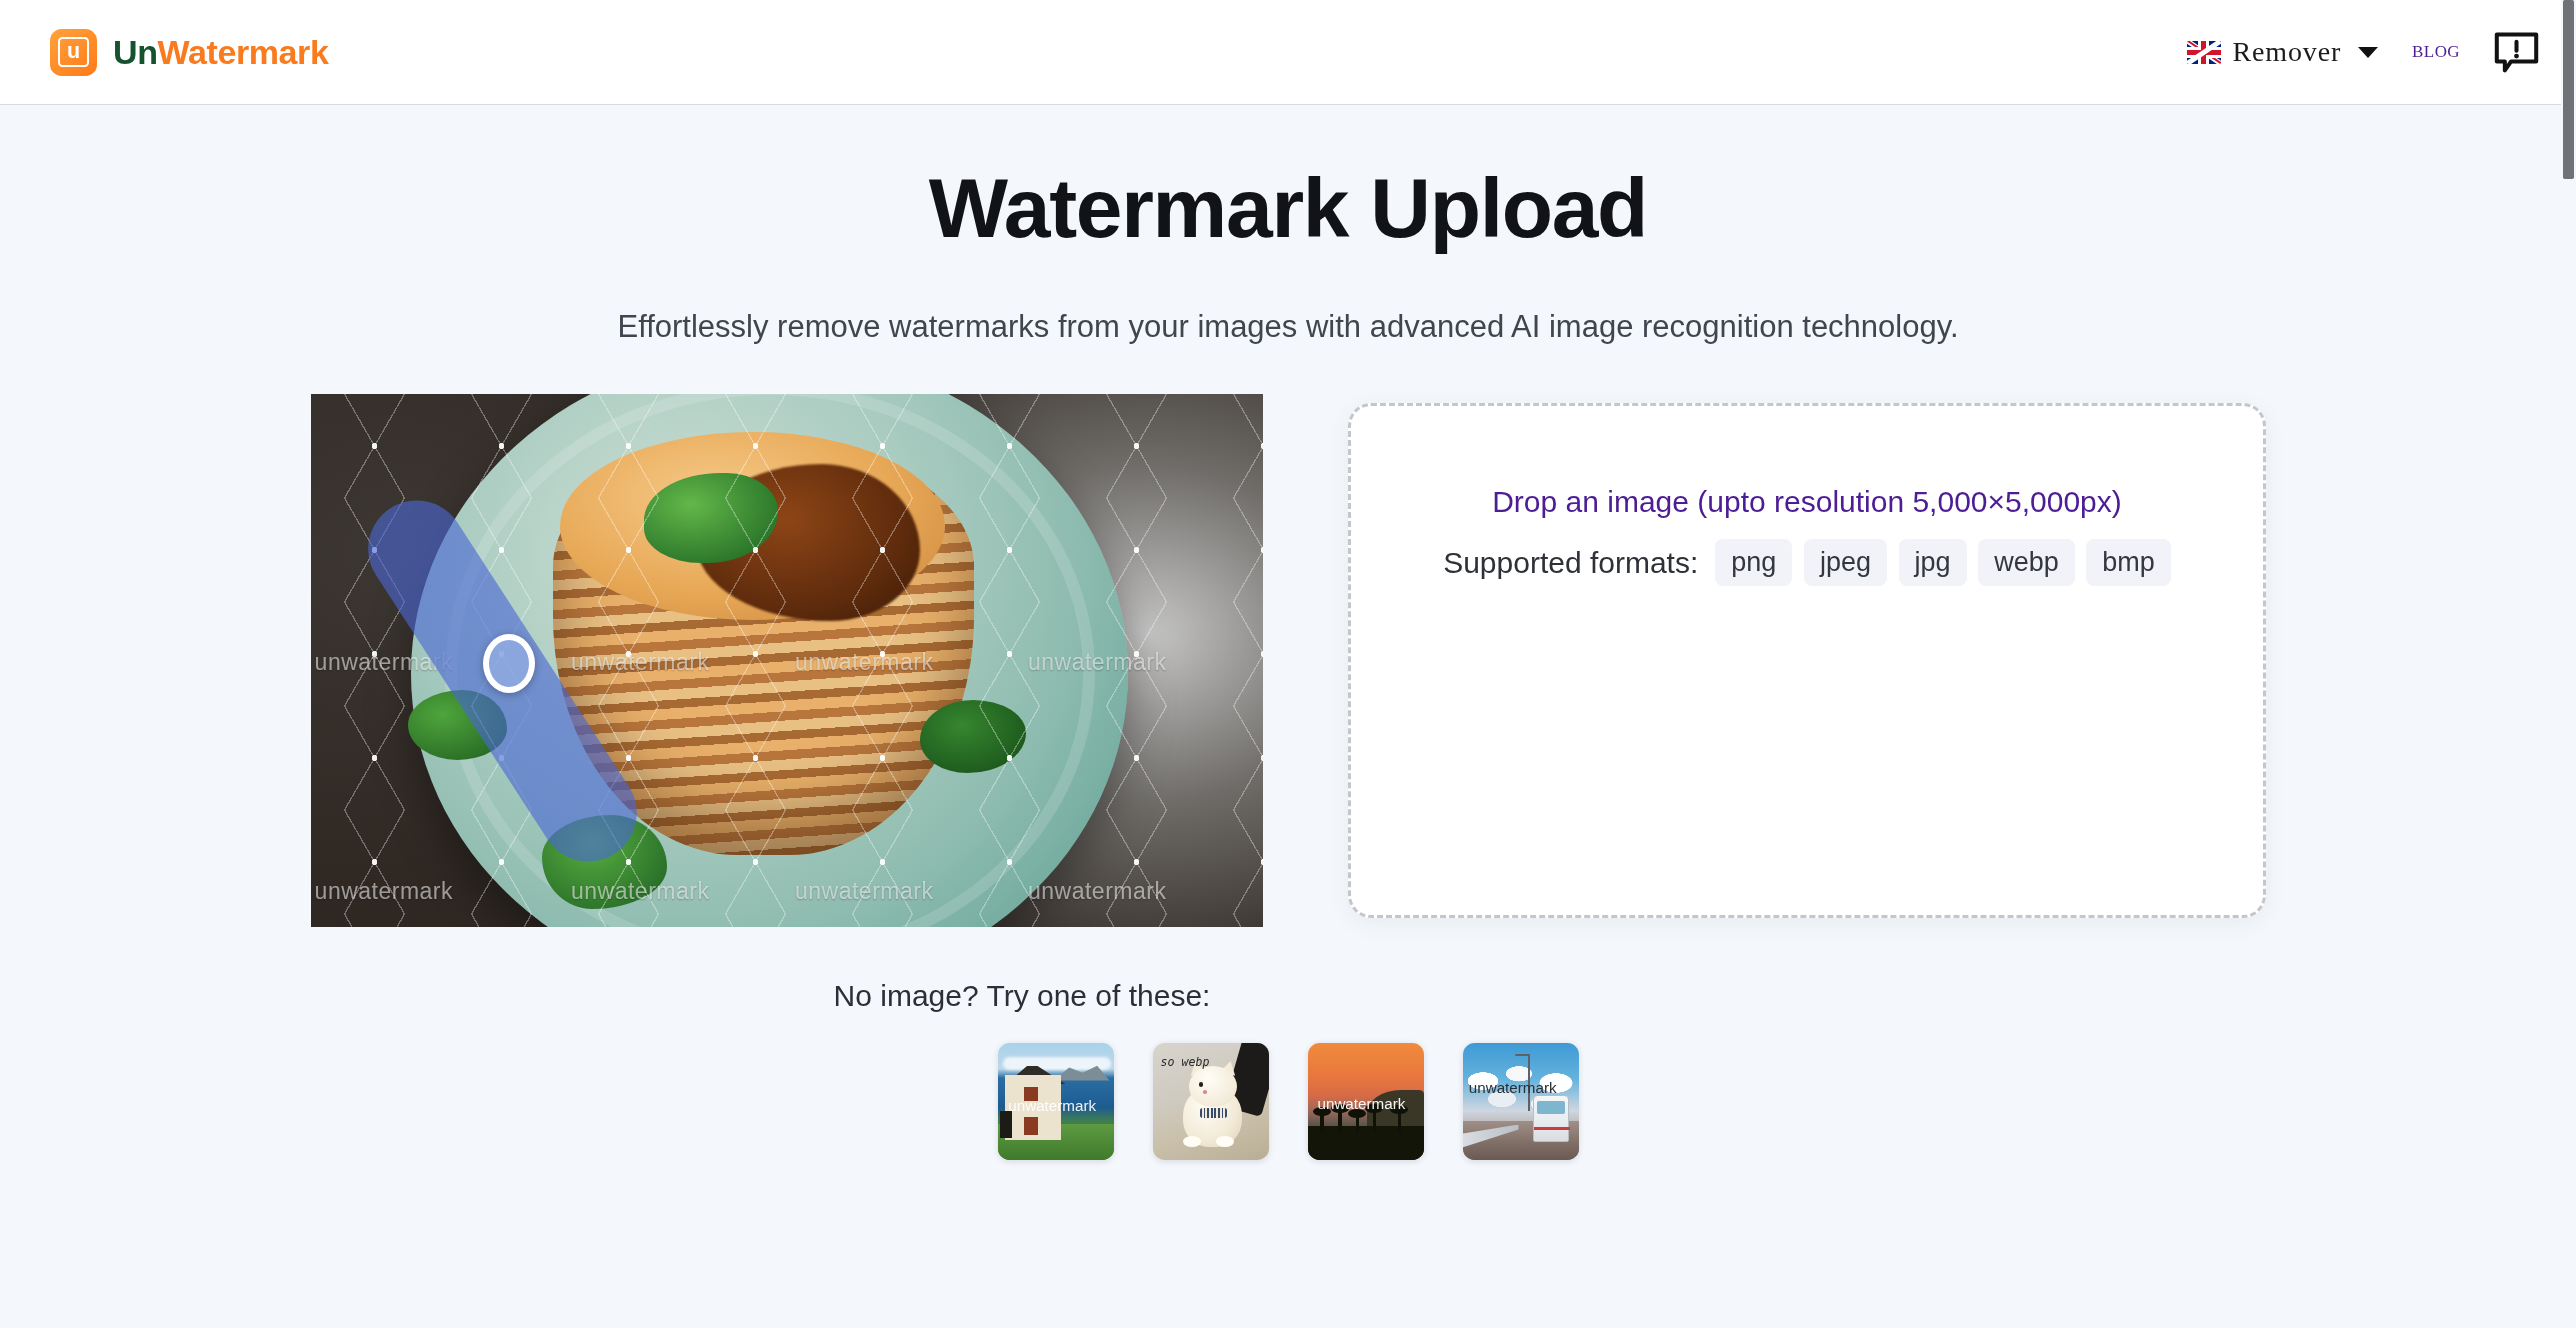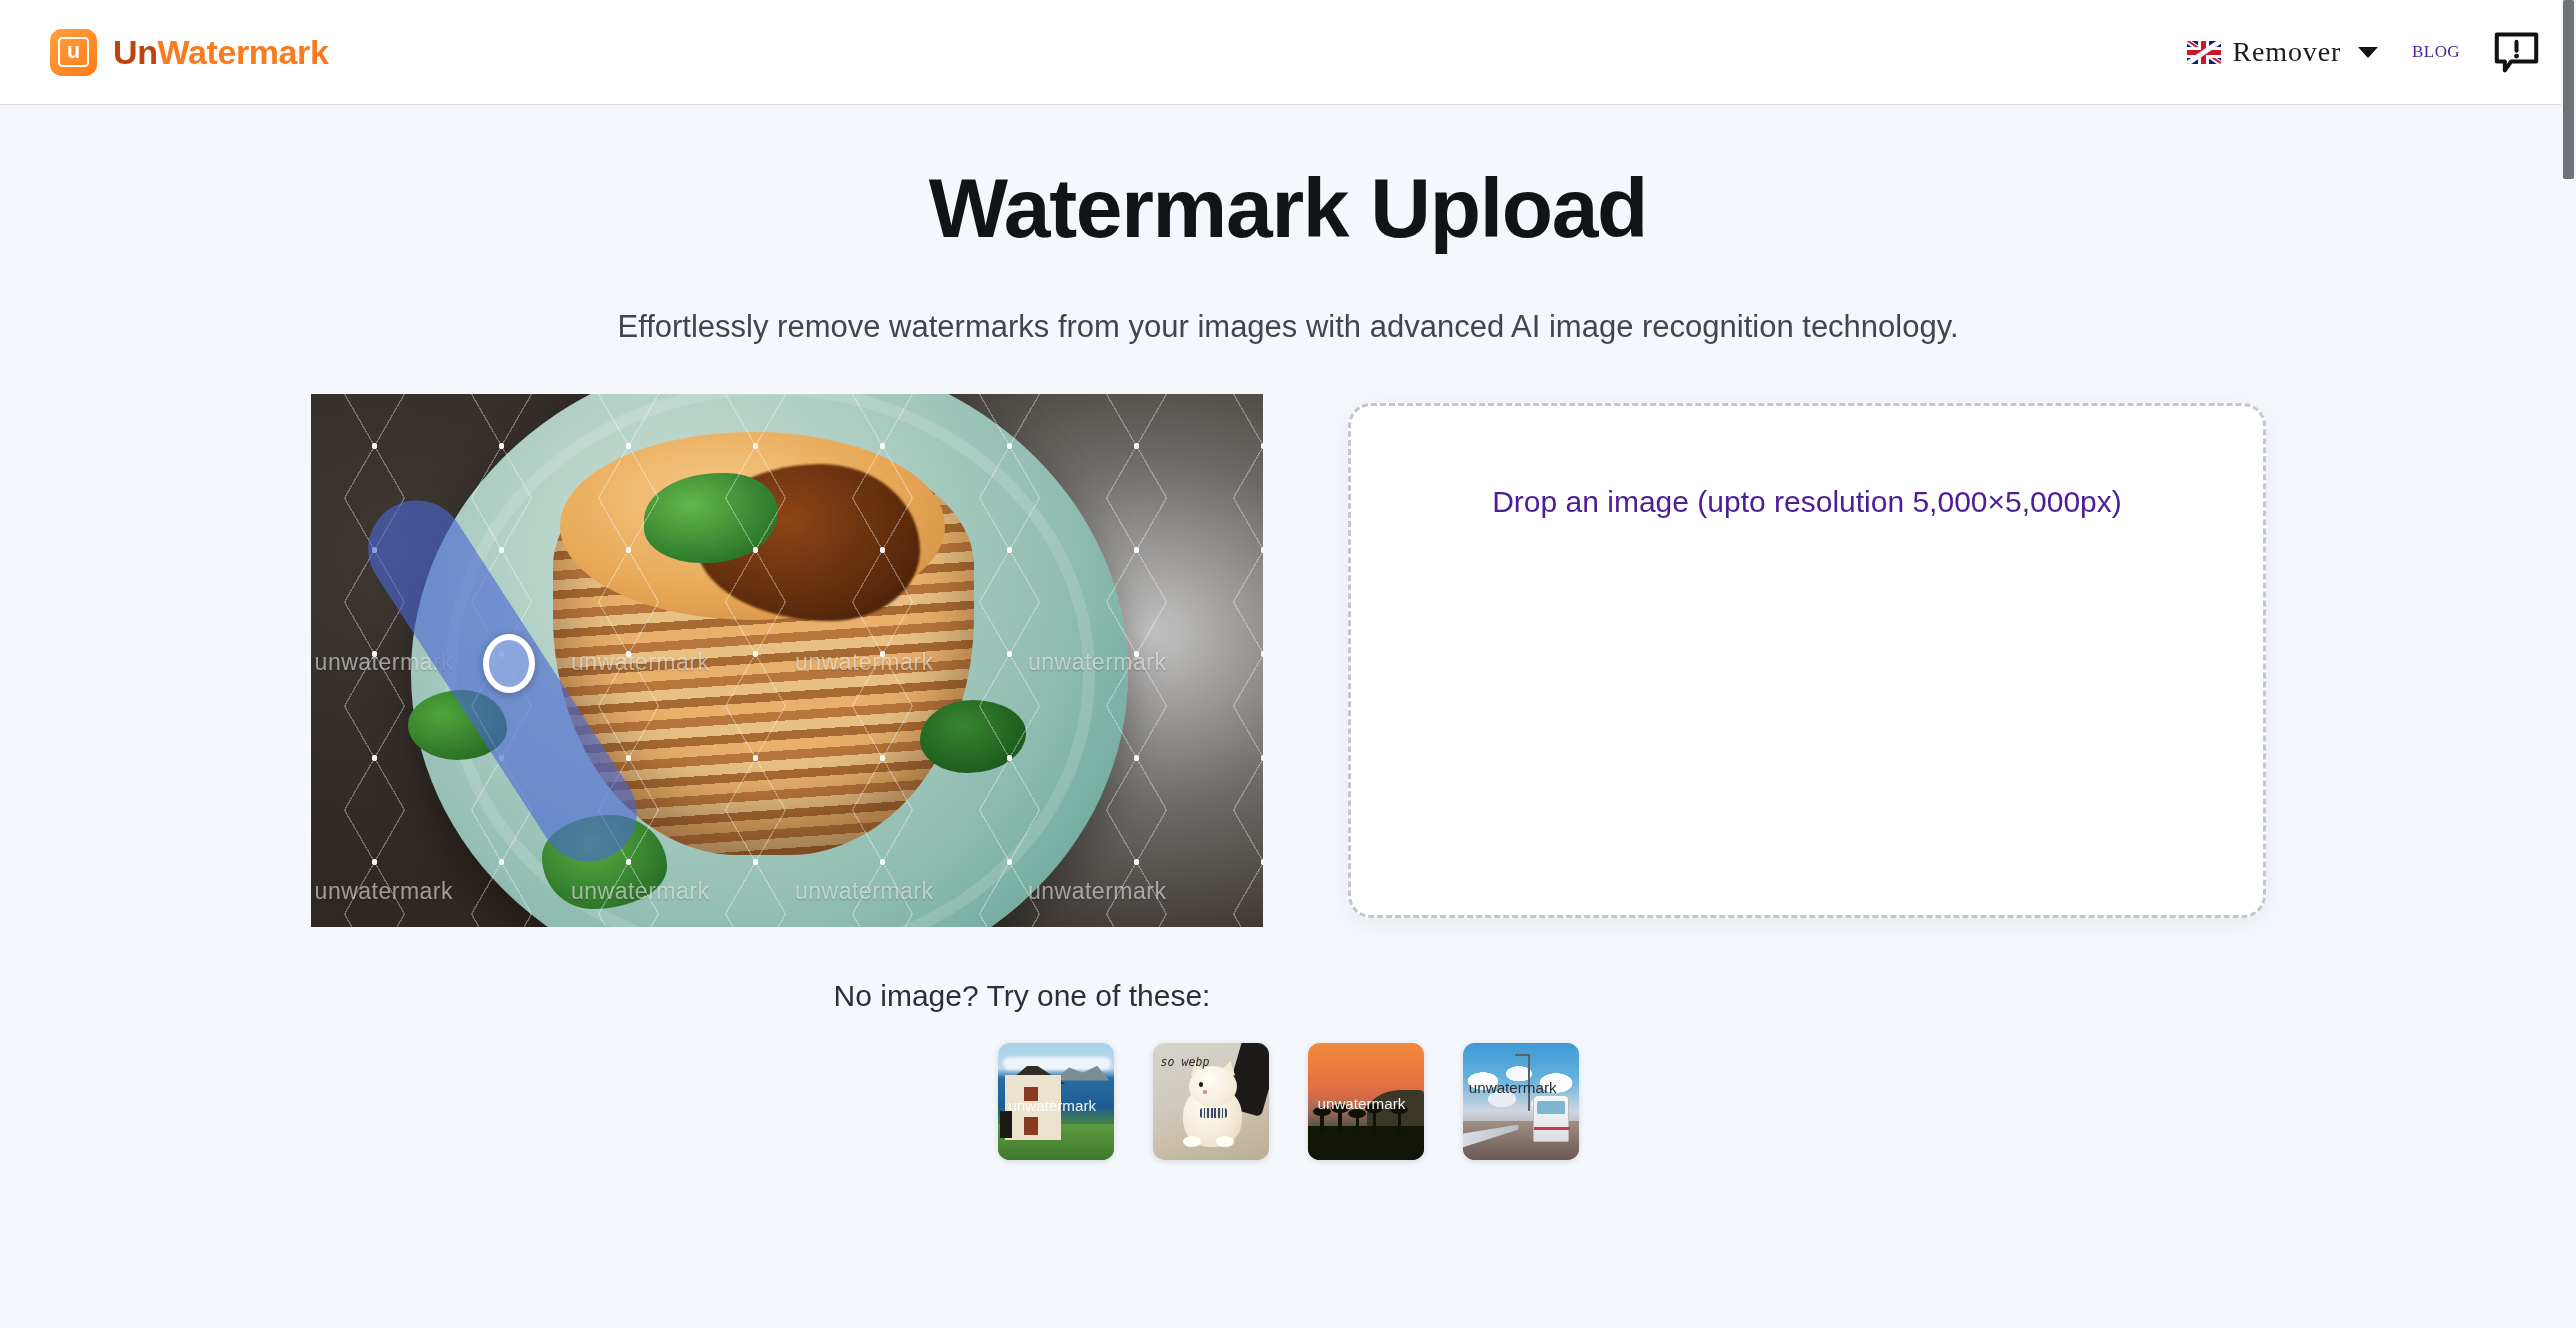--- a/index.html
+++ b/index.html
@@ -31,21 +31,21 @@
     width: 30.5px; height: 30.5px;
     border: 2.7px solid #ffffff; border-radius: 4.5px;
   }
   .brand-mark .u {
     position: absolute; left: 0; top: 0; width: 47px; height: 47px;
     color: #fff; font-size: 21.5px; font-weight: 700;
     display: flex; align-items: center; justify-content: center;
     line-height: 1;
   }
   .brand-text { font-size: 34px; font-weight: 800; letter-spacing: -0.4px; }
-  .brand-text .a { color: #c2410c; }
+  .brand-text .a { color: #14532d; }
   .brand-text .b { color: #fa7a1e; }
 
   .nav-right { display: flex; align-items: center; gap: 0; }
   .lang {
     display: flex; align-items: center; gap: 11.6px;
     padding: 5.4px 10.8px; cursor: pointer;
   }
   .flag {
     width: 34px; height: 23px; border-radius: 1.8px;
     position: relative; overflow: hidden; background: #00247d; flex: 0 0 auto;
@@ -416,20 +416,28 @@
     </div>
   <div class="brush"></div>
   <div class="brush-cursor"></div>
 </div>
 
 <div class="upload-panel">
 
 
   <div class="drop-text">Drop an image (upto resolution 5,000×5,000px)</div>
 
+  <div class="formats-row">
+    <span class="formats-label">Supported formats:</span>
+    <span class="format-chip">png</span>
+    <span class="format-chip">jpeg</span>
+    <span class="format-chip">jpg</span>
+    <span class="format-chip">webp</span>
+    <span class="format-chip">bmp</span>
+  </div>
 
 </div>
 
 <div class="samples-title">No image? Try one of these:</div>
 
 <div class="samples-row">
 
   <div class="thumb t1">
     <div class="cloud"></div>
     <div class="mtn"></div>

